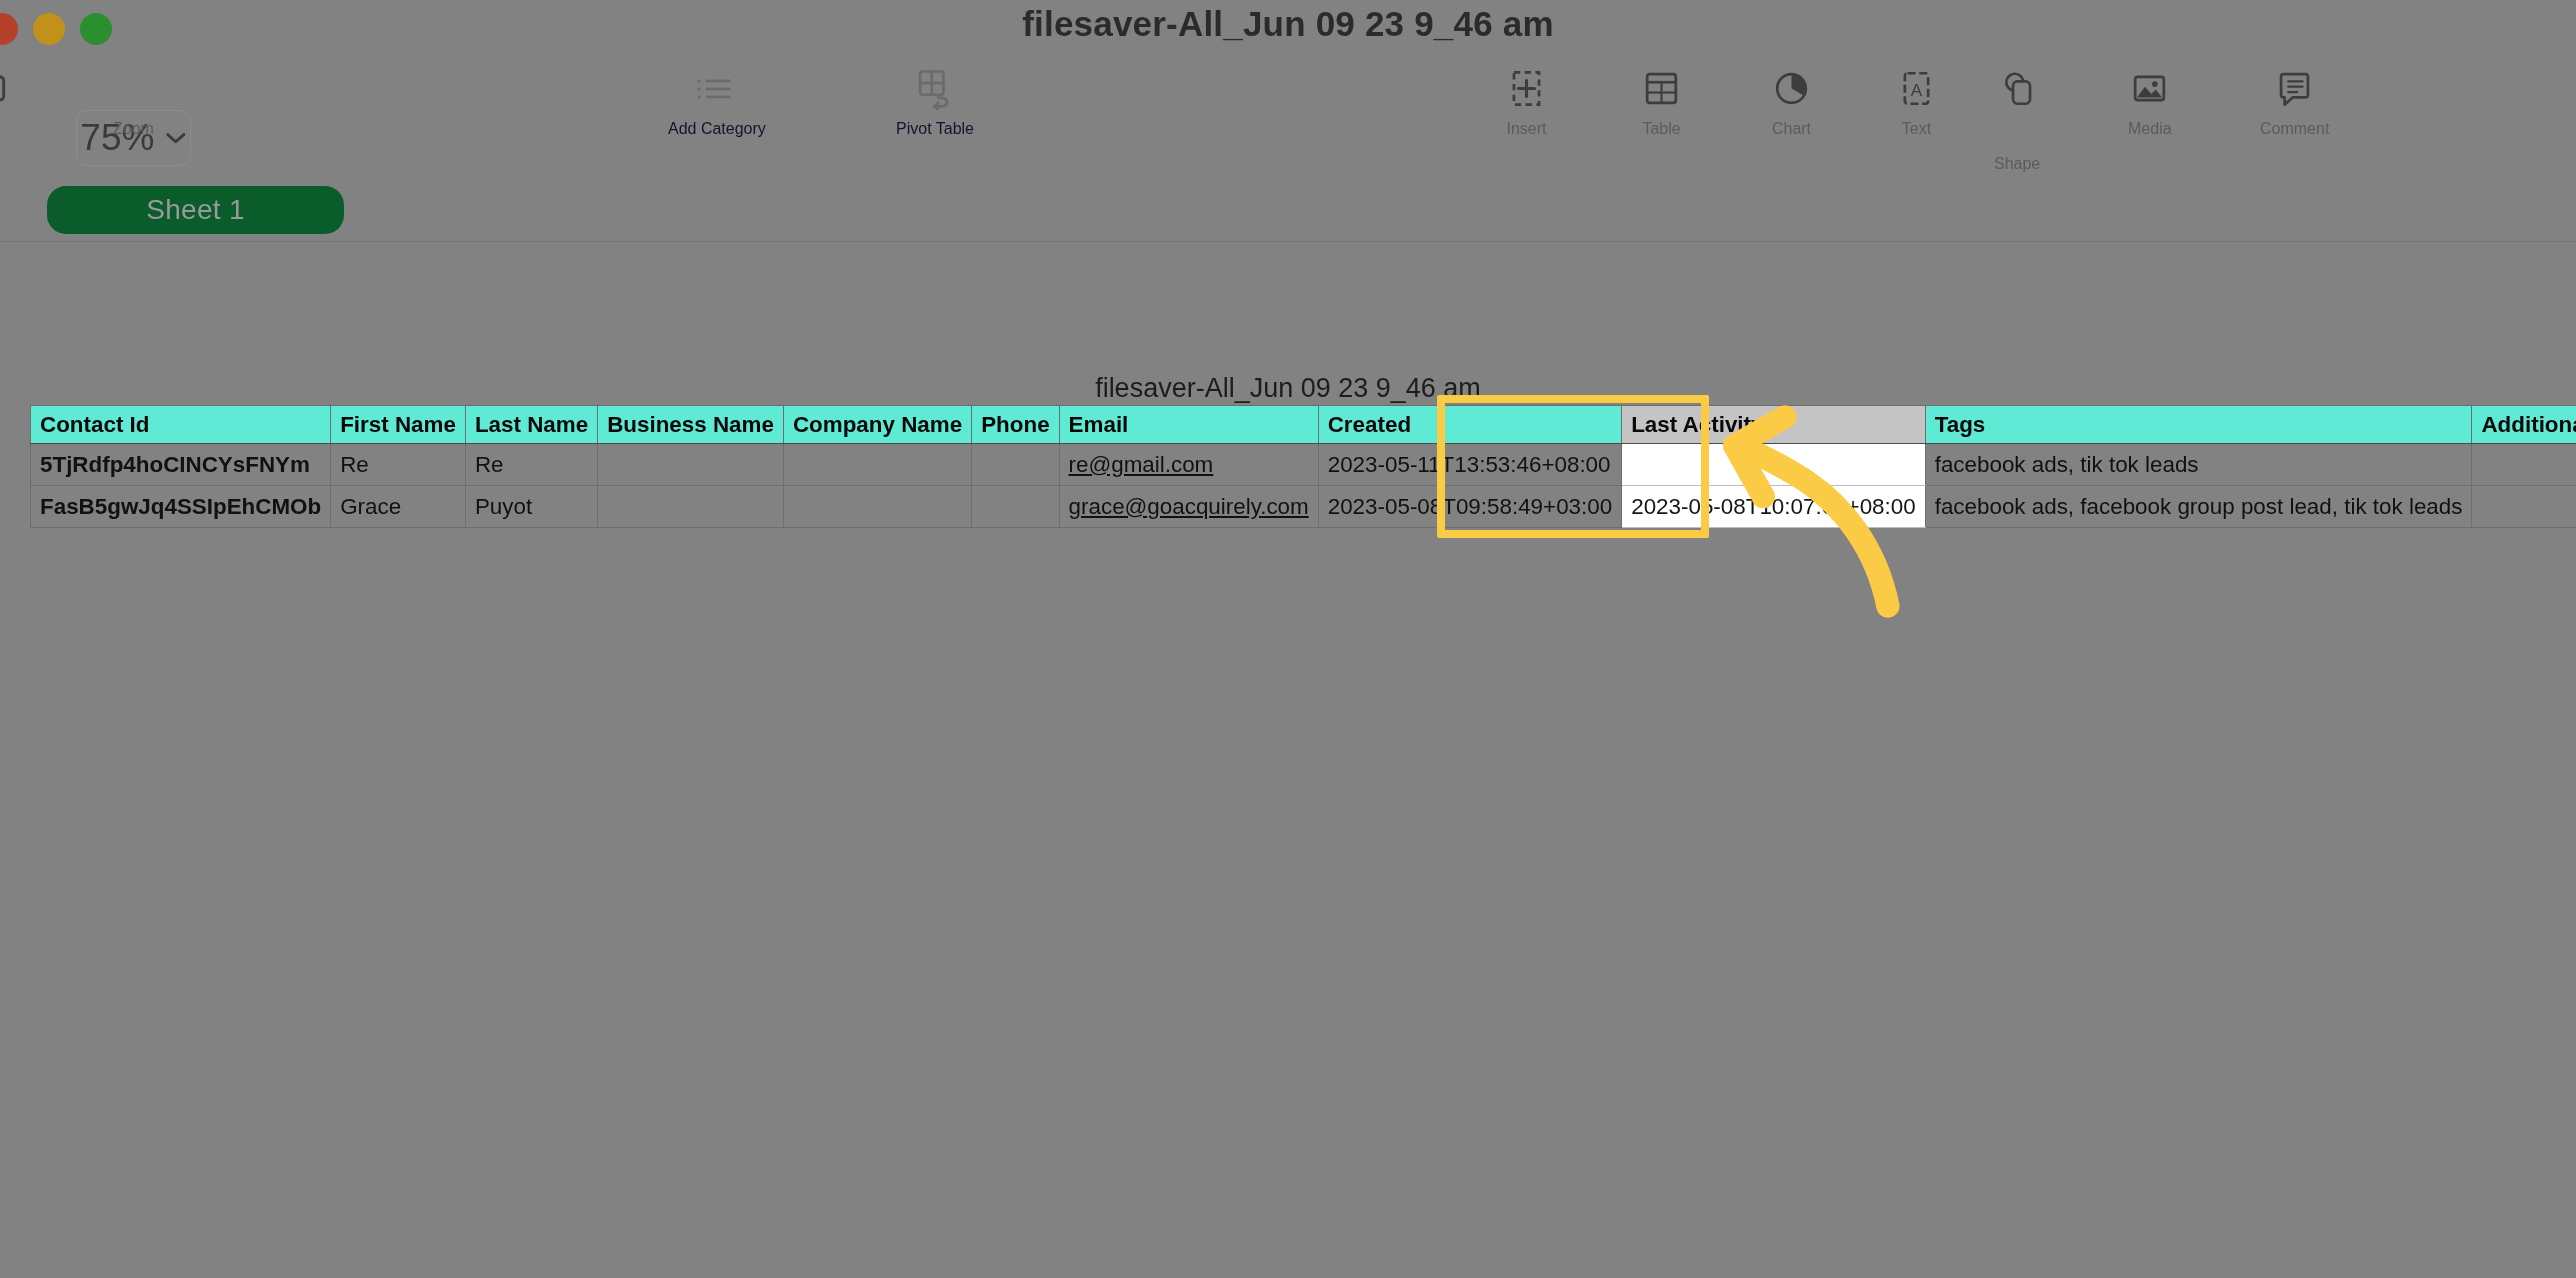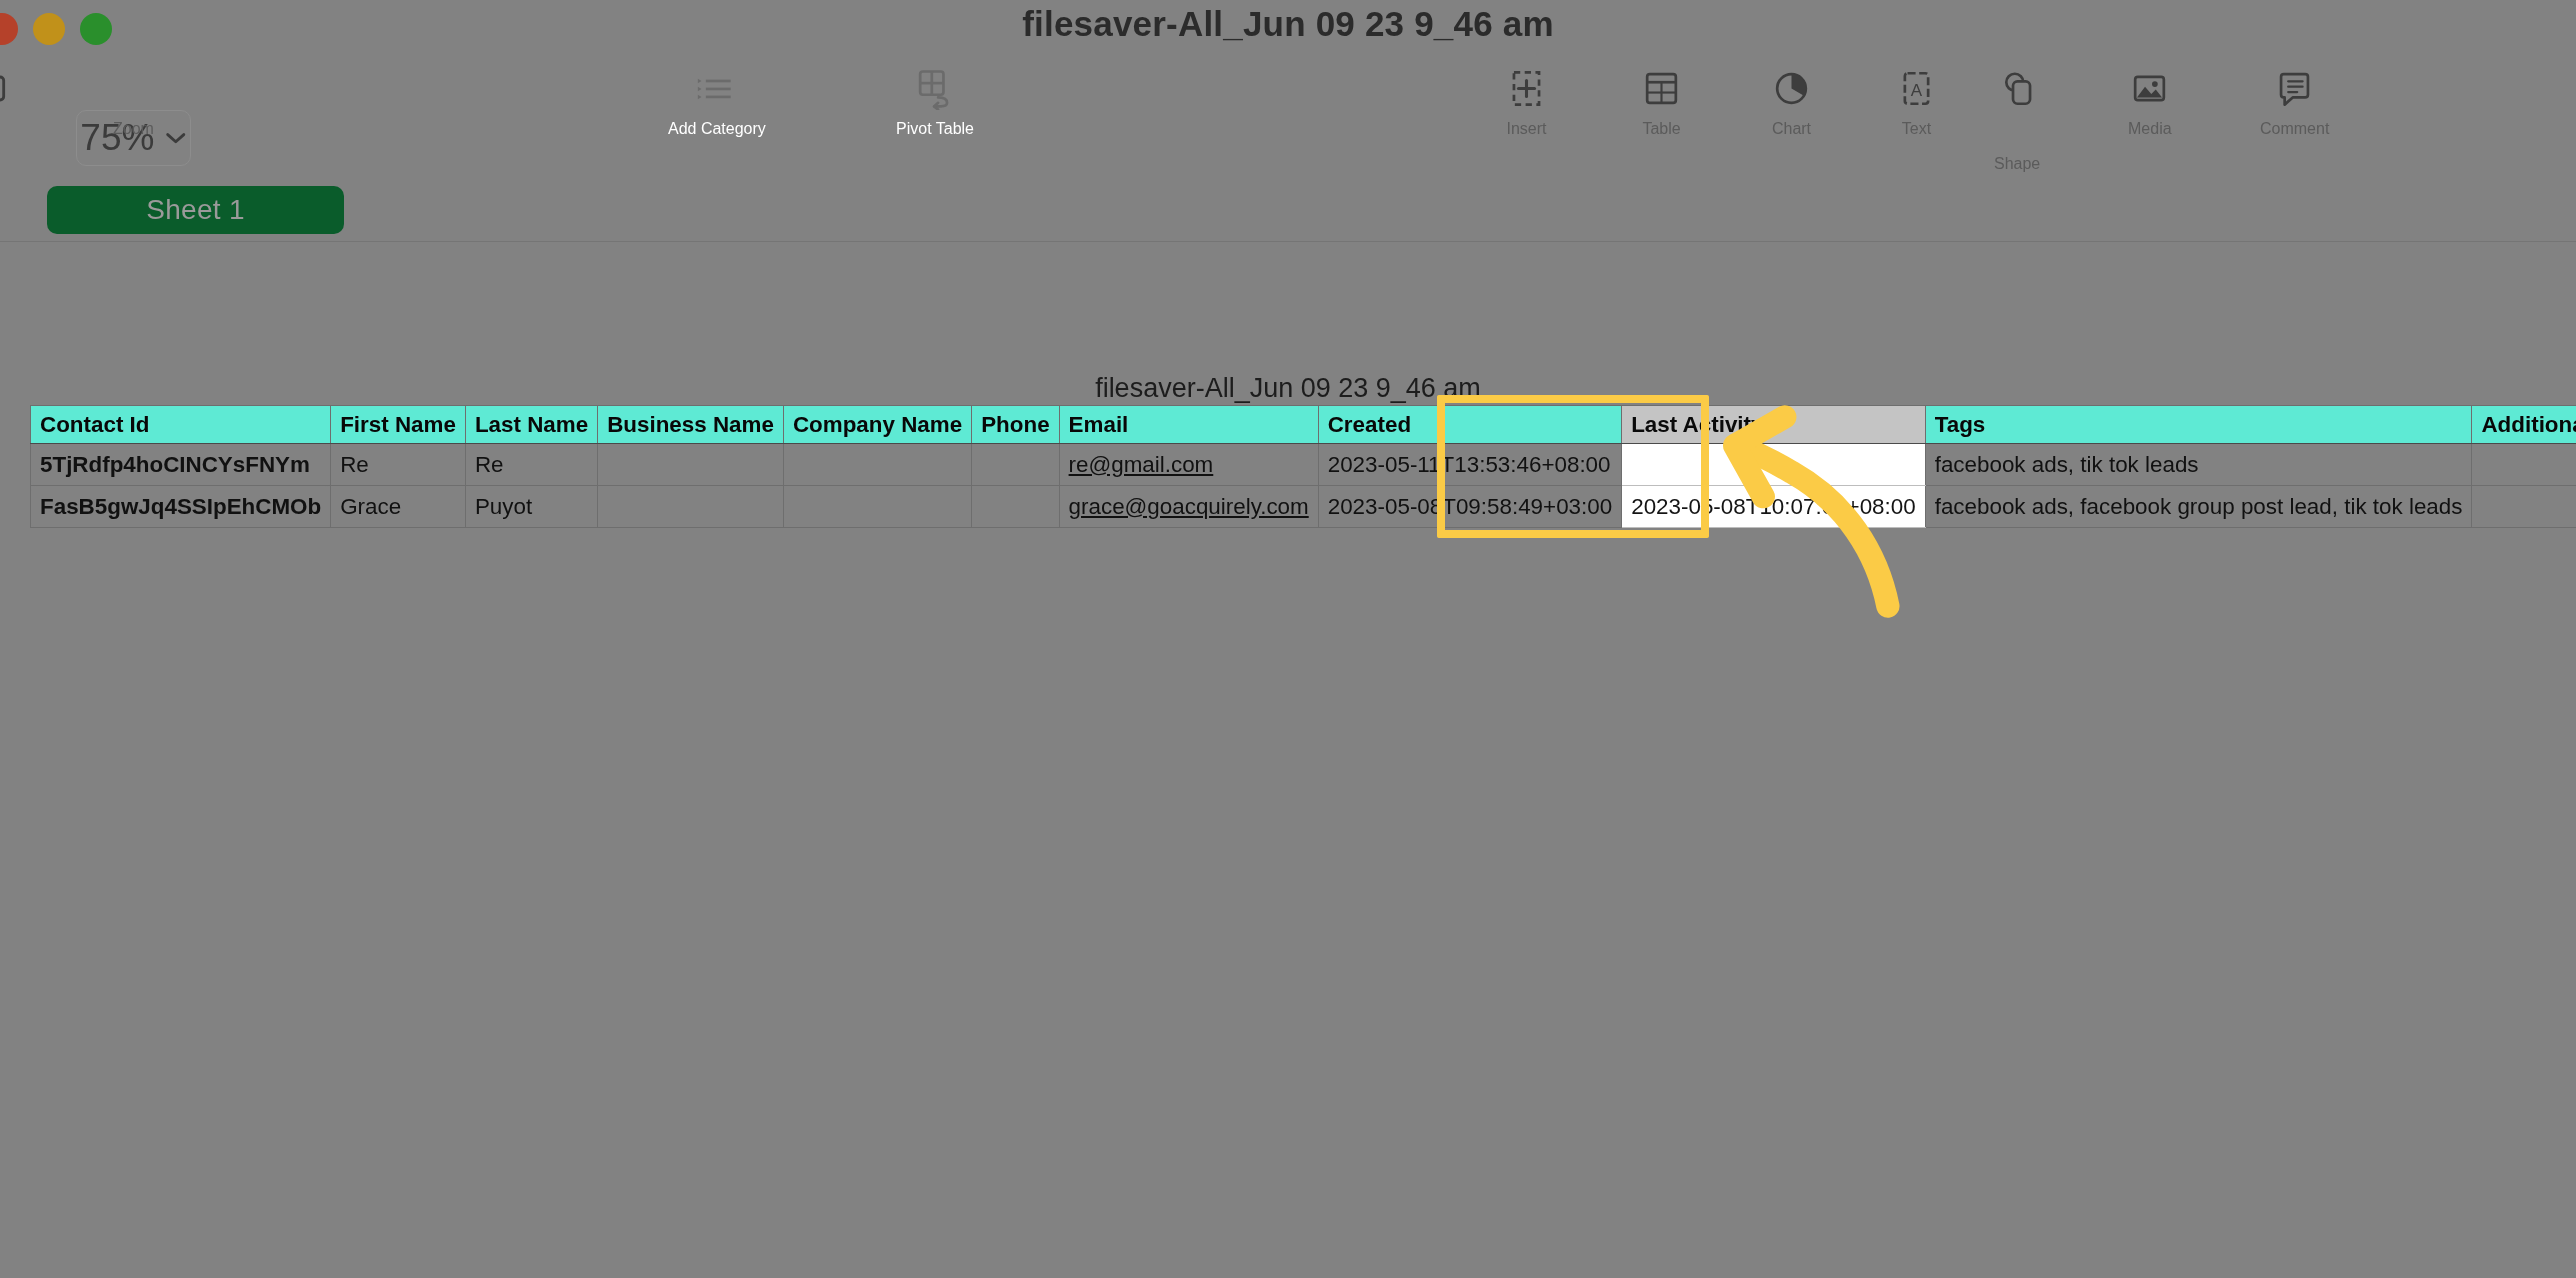--- a/index.html
+++ b/index.html
@@ -75,21 +75,21 @@
     justify-content: center;
     padding-top: 7.2px;
     box-sizing: border-box;
   }
   .tb-label {
     font-size: 16px;
     color: #5b5b5b;
     margin-top: 7.2px;
     white-space: nowrap;
   }
-  .tb-label.dim { color: #ffffff; }
+  .tb-label.dim { color: #0f172a; }
 
   
   .zoom-pill {
     position: absolute;
     left: 76px; top: 54px;
     width: 115px; height: 56px;
     border: 1.8px solid #8d8d8d;
     border-radius: 10px;
     display: flex;
     align-items: center;
@@ -111,21 +111,21 @@
     left: 0; top: 173px;
     width: 2576px; height: 68px;
     background: #828282;
     border-bottom: 1.8px solid #757575;
   }
   .sheet-tab {
     position: absolute;
     left: 47px; top: 12.5px;
     width: 297px; height: 48px;
     background: #0a5c2b;
-    border-radius: 10px;
+    border-radius: 19px;
     color: #9a9a9a;
     font-size: 28px;
     display: flex;
     align-items: center;
     justify-content: center;
     letter-spacing: 0.3px;
   }
 
   
   .canvas {

